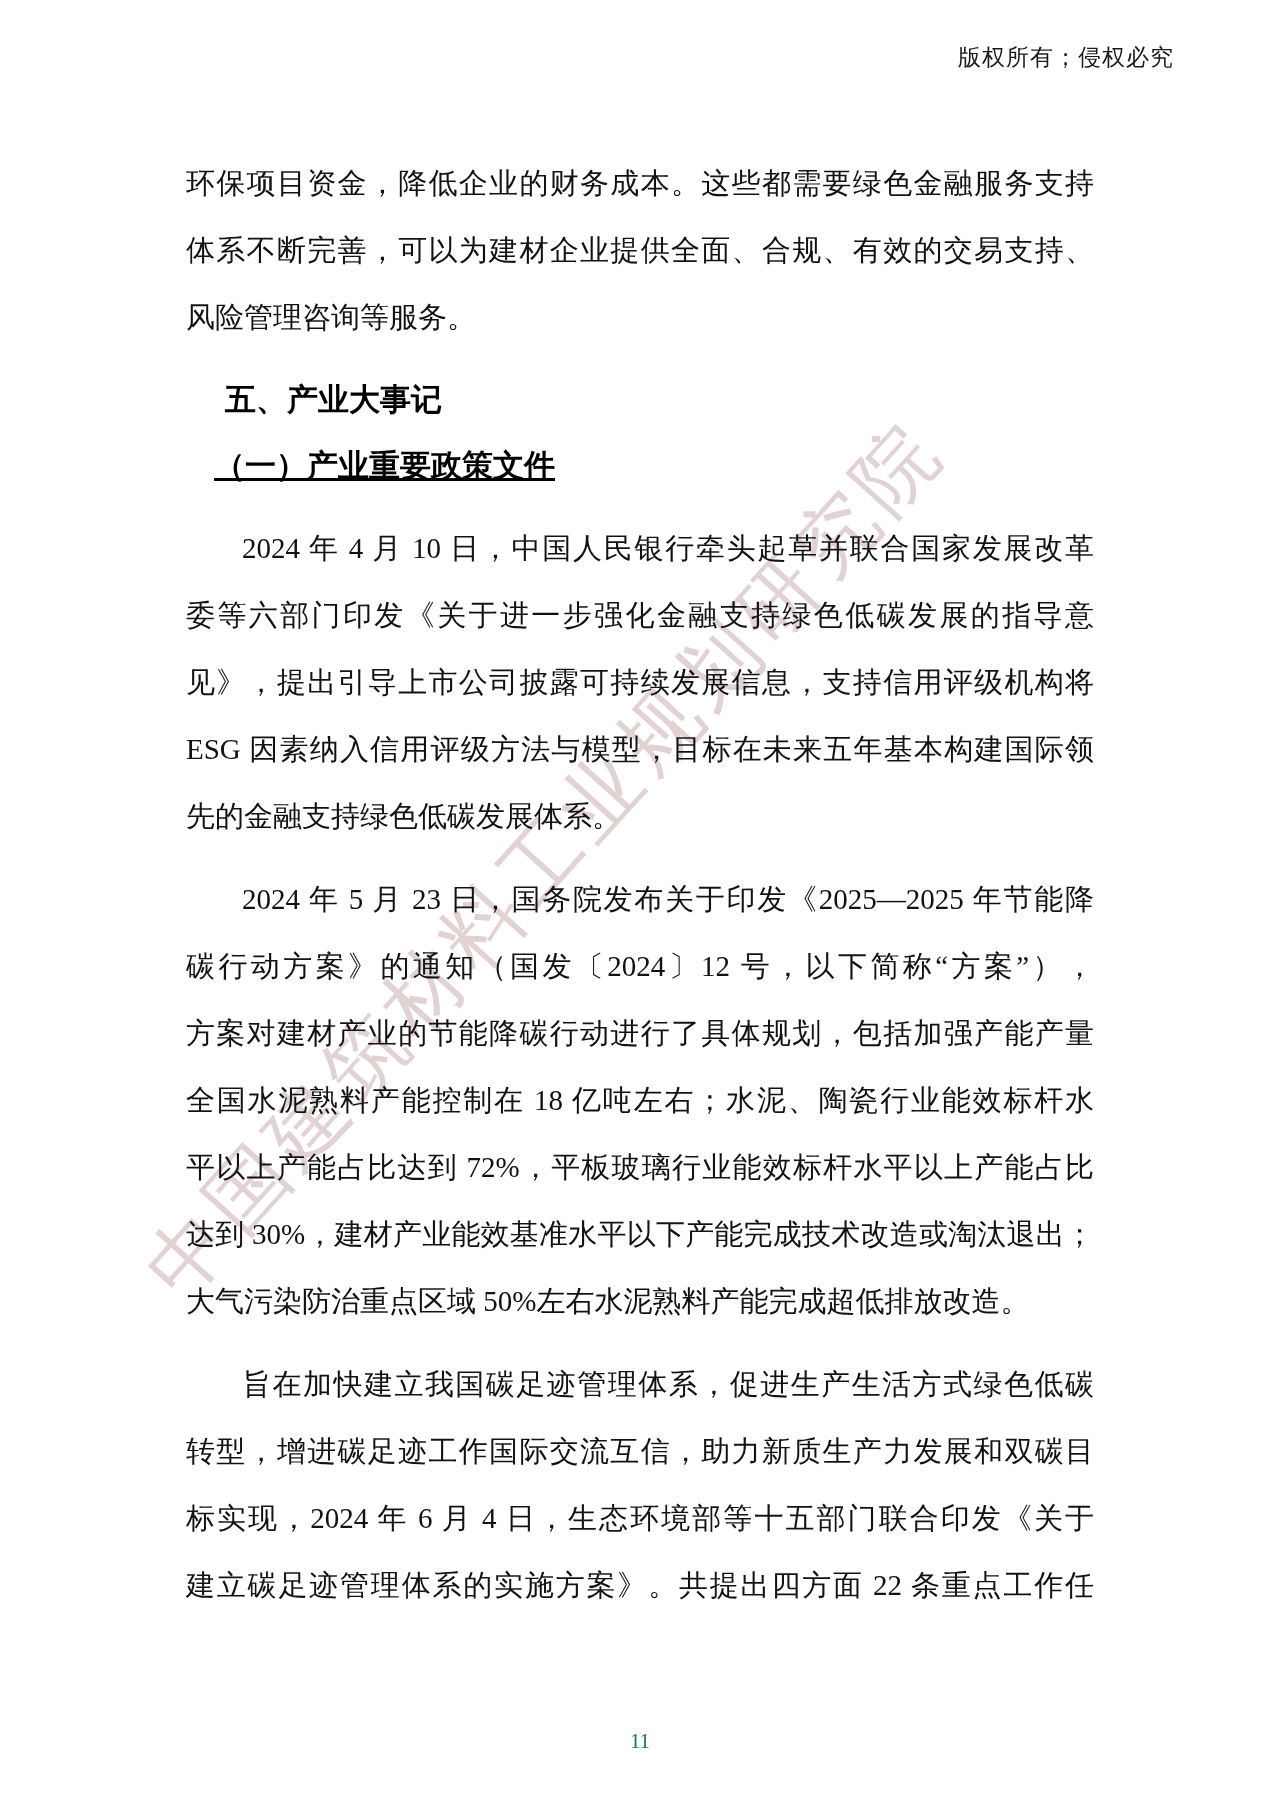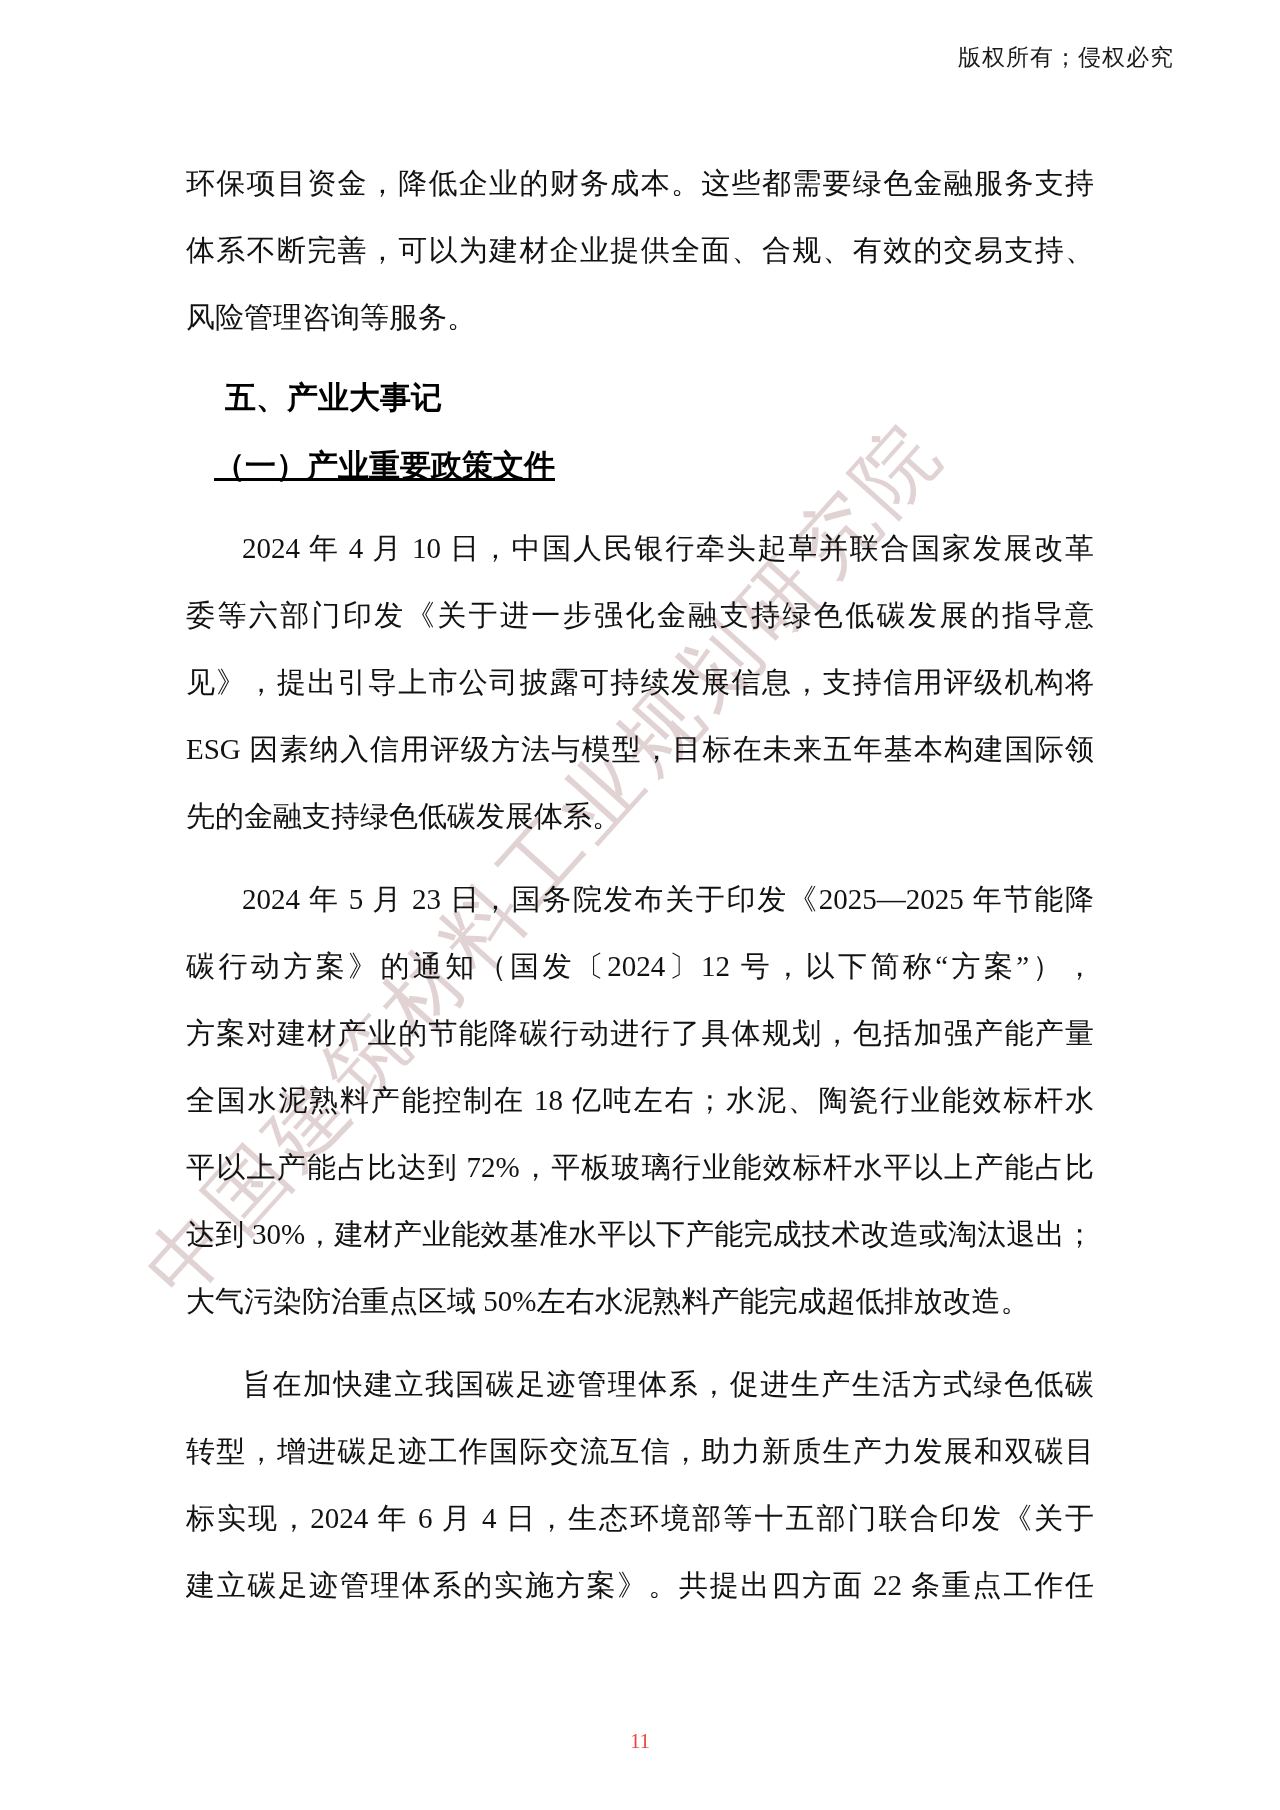--- a/index.html
+++ b/index.html
@@ -55,30 +55,30 @@
   .line.indent { text-indent: 56px; }
   h1.sec, h2.sec {
     font-family: "Liberation Sans", "DejaVu Sans", sans-serif;
     font-weight: bold;
     color: #000000;
     font-size: 31px;
     line-height: 66px;
     height: 66px;
     margin: 0;
   }
-  h1.sec { padding-left: 55px; font-family: Liberation Mono, monospace; }
+  h1.sec { padding-left: 55px; }
   h2.sec { padding-left: 44px; text-decoration: underline; }
   .page-footer {
     position: absolute;
     bottom: 56px;
     left: 0;
     width: 100%;
     text-align: center;
     font-size: 21px;
-    color: #ef4444;
+    color: #15803d;
     z-index: 1;
   }
 </style>
 </head>
 <body>
 
 <div class="copyright-header">版权所有；侵权必究</div>
 
 <div class="watermark" style="color: rgb(216, 197, 197);">中国建筑材料工业规划研究院</div>
 

